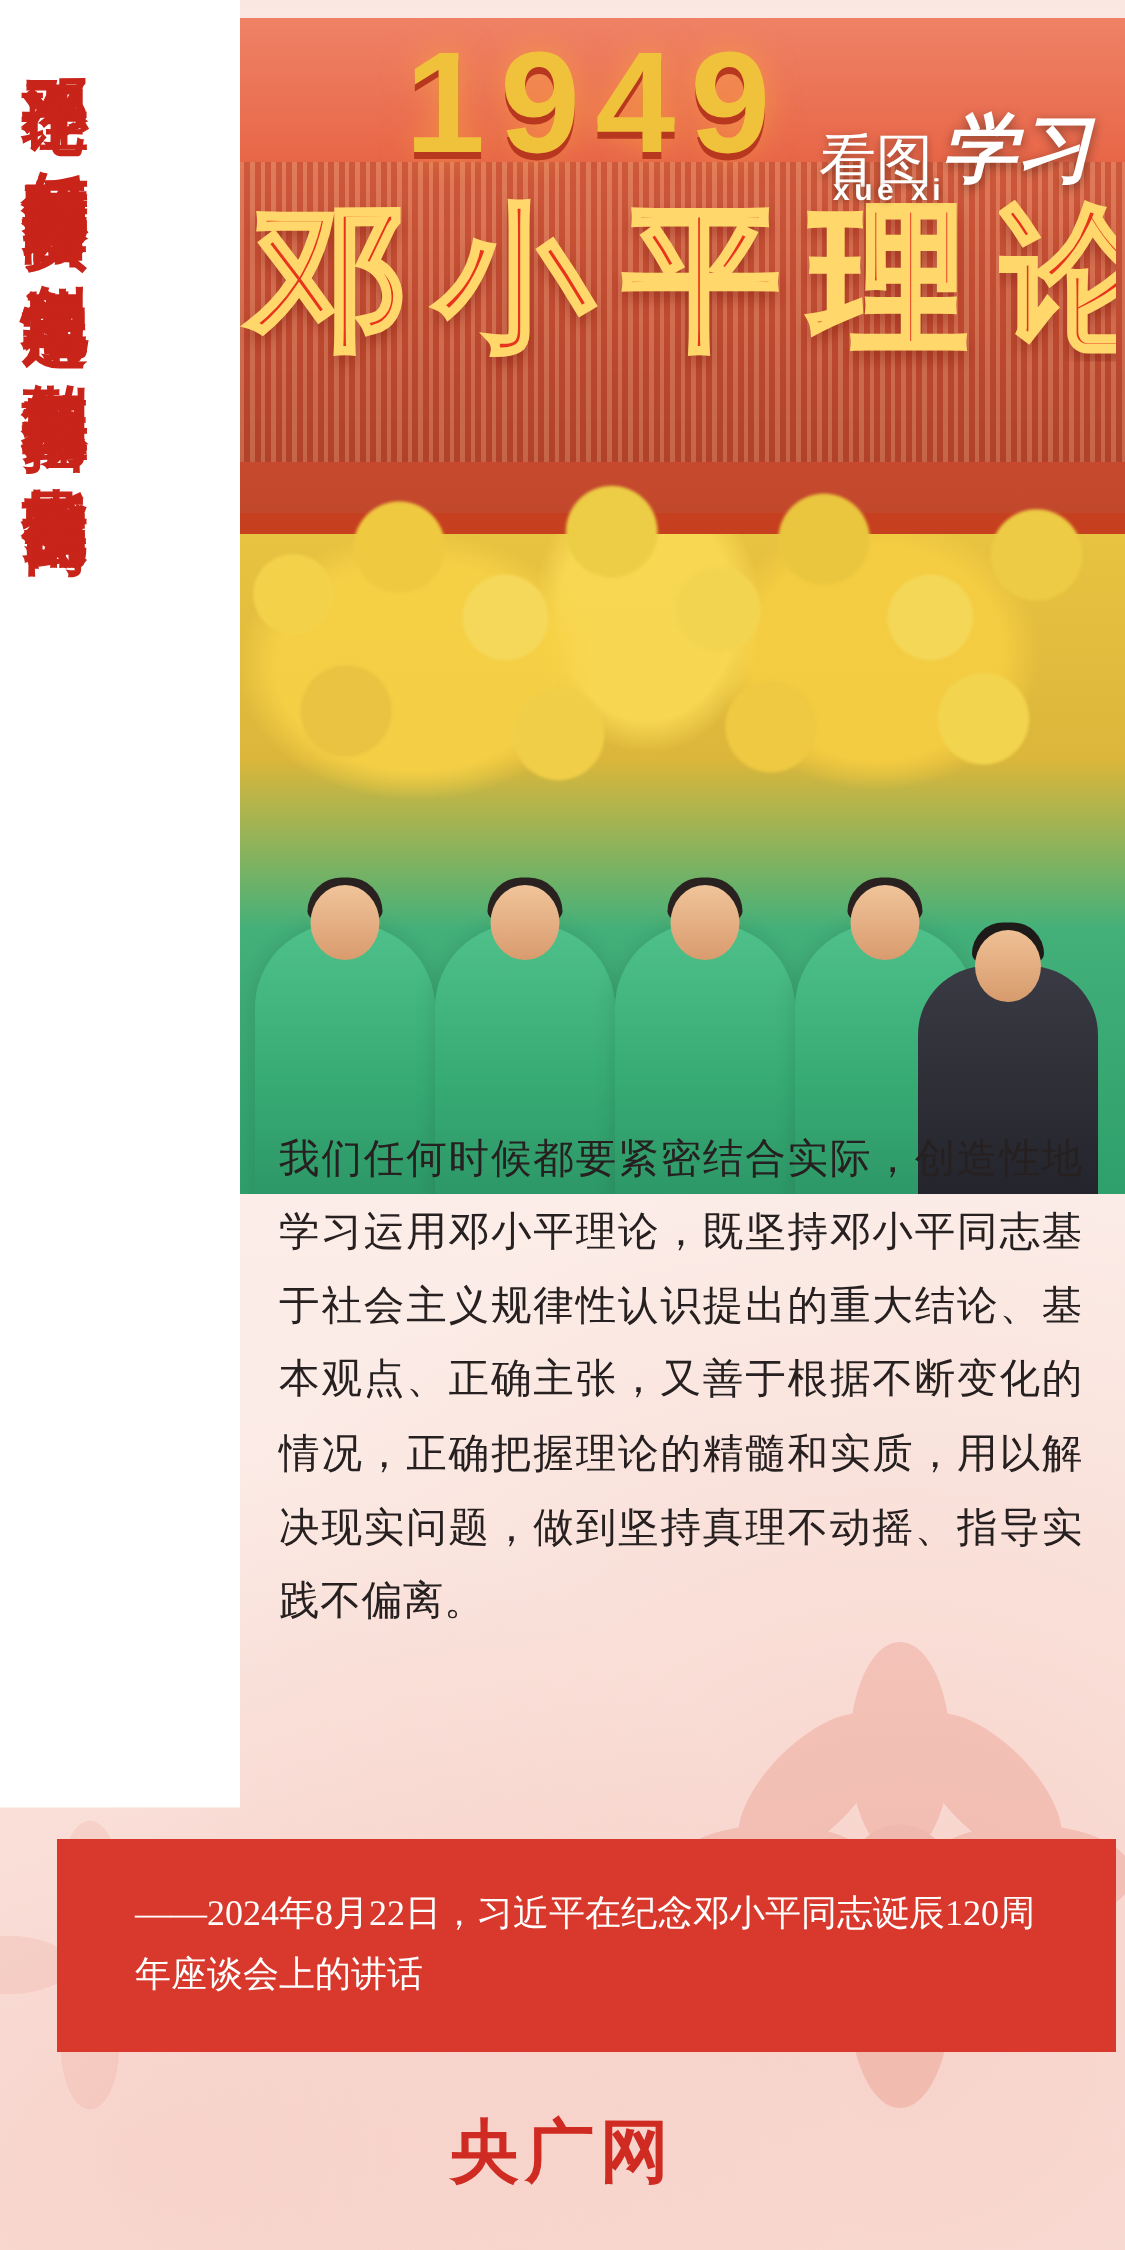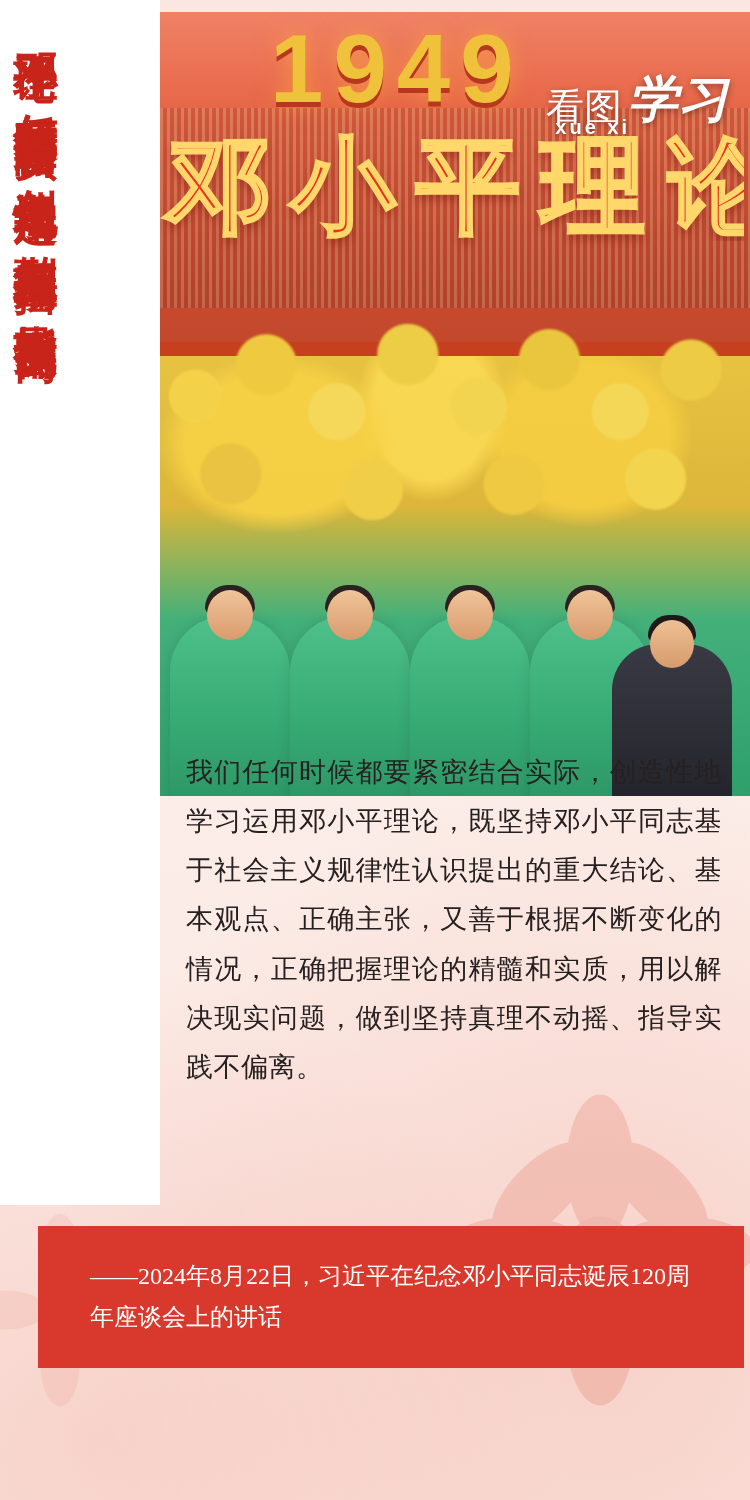--- a/index.html
+++ b/index.html
@@ -313,14 +313,17 @@
   </div>
 
   <div class="headline">
     <div class="headline-inner">邓小平理论 任何时候都要紧密结合实际 创造性地学习运用 做到坚持真理不动摇 指导实践不偏离</div>
   </div>
 
   <div class="body-text">我们任何时候都要紧密结合实际，创造性地学习运用邓小平理论，既坚持邓小平同志基于社会主义规律性认识提出的重大结论、基本观点、正确主张，又善于根据不断变化的情况，正确把握理论的精髓和实质，用以解决现实问题，做到坚持真理不动摇、指导实践不偏离。</div>
 
   <div class="source">——2024年8月22日，习近平在纪念邓小平同志诞辰120周年座谈会上的讲话</div>
 
+  <div class="footer">
+    <span class="brand">央广网</span>
+  </div>
 
 </div>
 
 </body></html>

